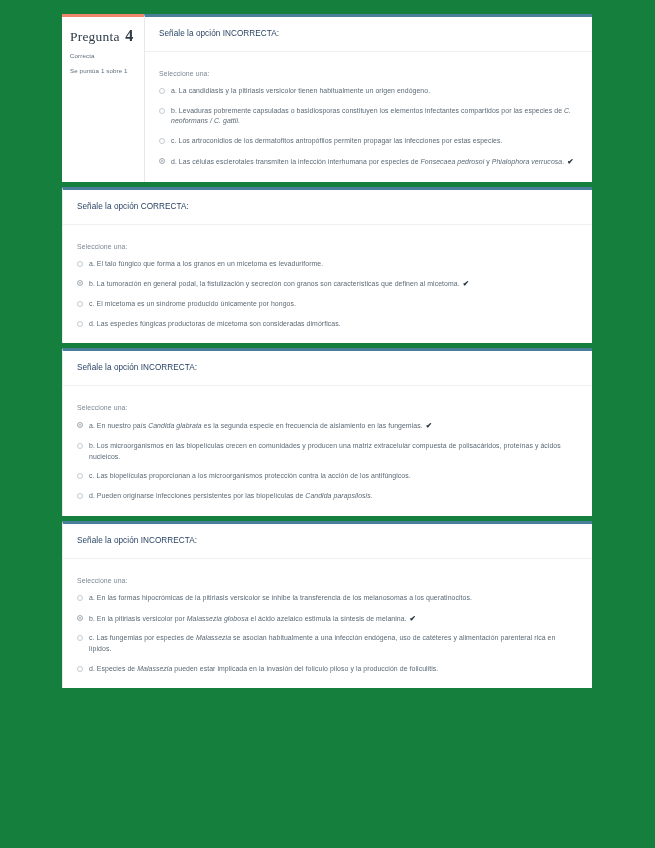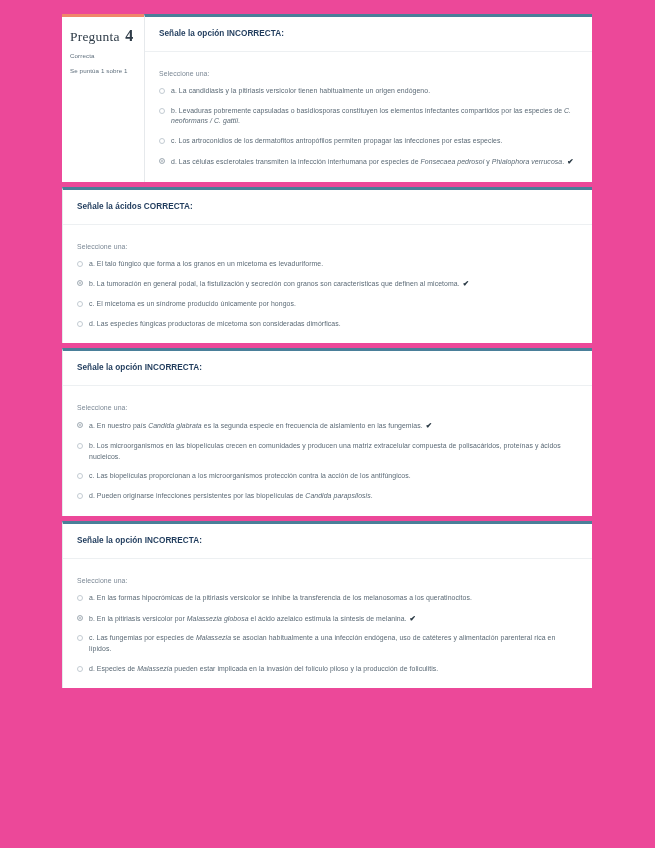--- a/index.html
+++ b/index.html
@@ -11,21 +11,21 @@
     width: 655px;
     height: 848px;
     font-family: "Liberation Sans", sans-serif;
     color: #3a4a59;
     -webkit-font-smoothing: antialiased;
   }
   .page {
     position: relative;
     width: 655px;
     height: 848px;
-    background: #ec4899;
+    background: #15803d;
     overflow: hidden;
   }
   .quiz-list {
     position: absolute;
     left: 62px;
     top: 14px;
     width: 530px;
   }
 
   
@@ -80,21 +80,21 @@
     flex: 1 1 auto;
     box-sizing: border-box;
     border-top: 3px solid #4a7f99;
     border-left: 1px solid #e6e9ec;
     padding: 0;
     background: #ffffff;
     min-width: 0;
   }
   .q-text {
     font-size: 8.2px;
-    font-weight: bold;
+    font-weight: normal;
     color: #1f3b5c;
     padding: 12px 14px 13px 14px;
     letter-spacing: .05px;
     border-bottom: 1px solid #edf0f2;
   }
   .answers {
     padding: 18px 14px 14px 14px;
   }
   .answers-prompt {
     font-size: 6.9px;
@@ -173,21 +173,21 @@
             </div>
             <div class="option">
               <span class="radio checked"></span>
               <span class="option-text"><span>d. Las células esclerotales transmiten la infección interhumana por especies de </span><em>Fonsecaea pedrosoi</em><span> y </span><em>Phialophora verrucosa</em><span>.</span><span class="tick">✔</span></span>
             </div>
           </div>
         </div>
       </div>
       <div class="question">
         <div class="q-body">
-          <div class="q-text">Señale la ácidos CORRECTA:</div>
+          <div class="q-text">Señale la opción CORRECTA:</div>
           <div class="answers">
             <div class="answers-prompt">Seleccione una:</div>
             <div class="option">
               <span class="radio"></span>
               <span class="option-text"><span>a. El talo fúngico que forma a los granos en un micetoma es levaduriforme.</span></span>
             </div>
             <div class="option">
               <span class="radio checked"></span>
               <span class="option-text"><span>b. La tumoración en general podal, la fistulización y secreción con granos son características que definen al micetoma.</span><span class="tick">✔</span></span>
             </div>

